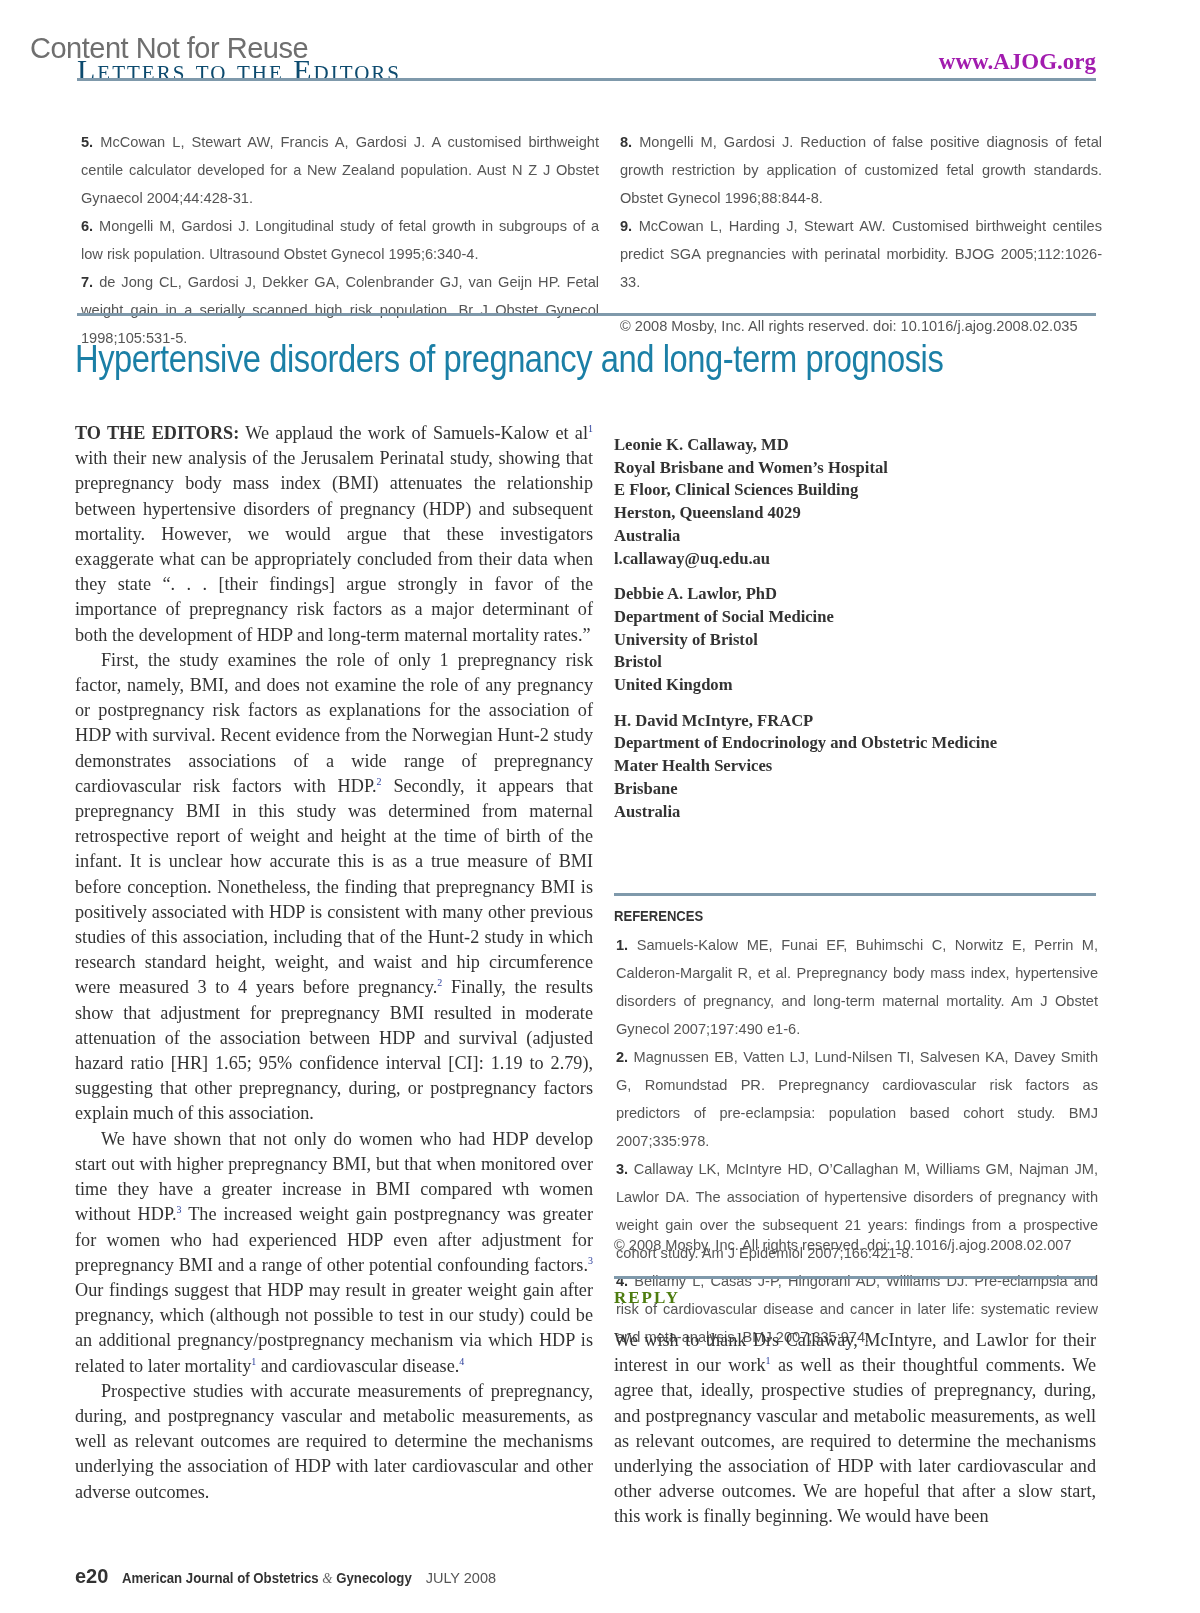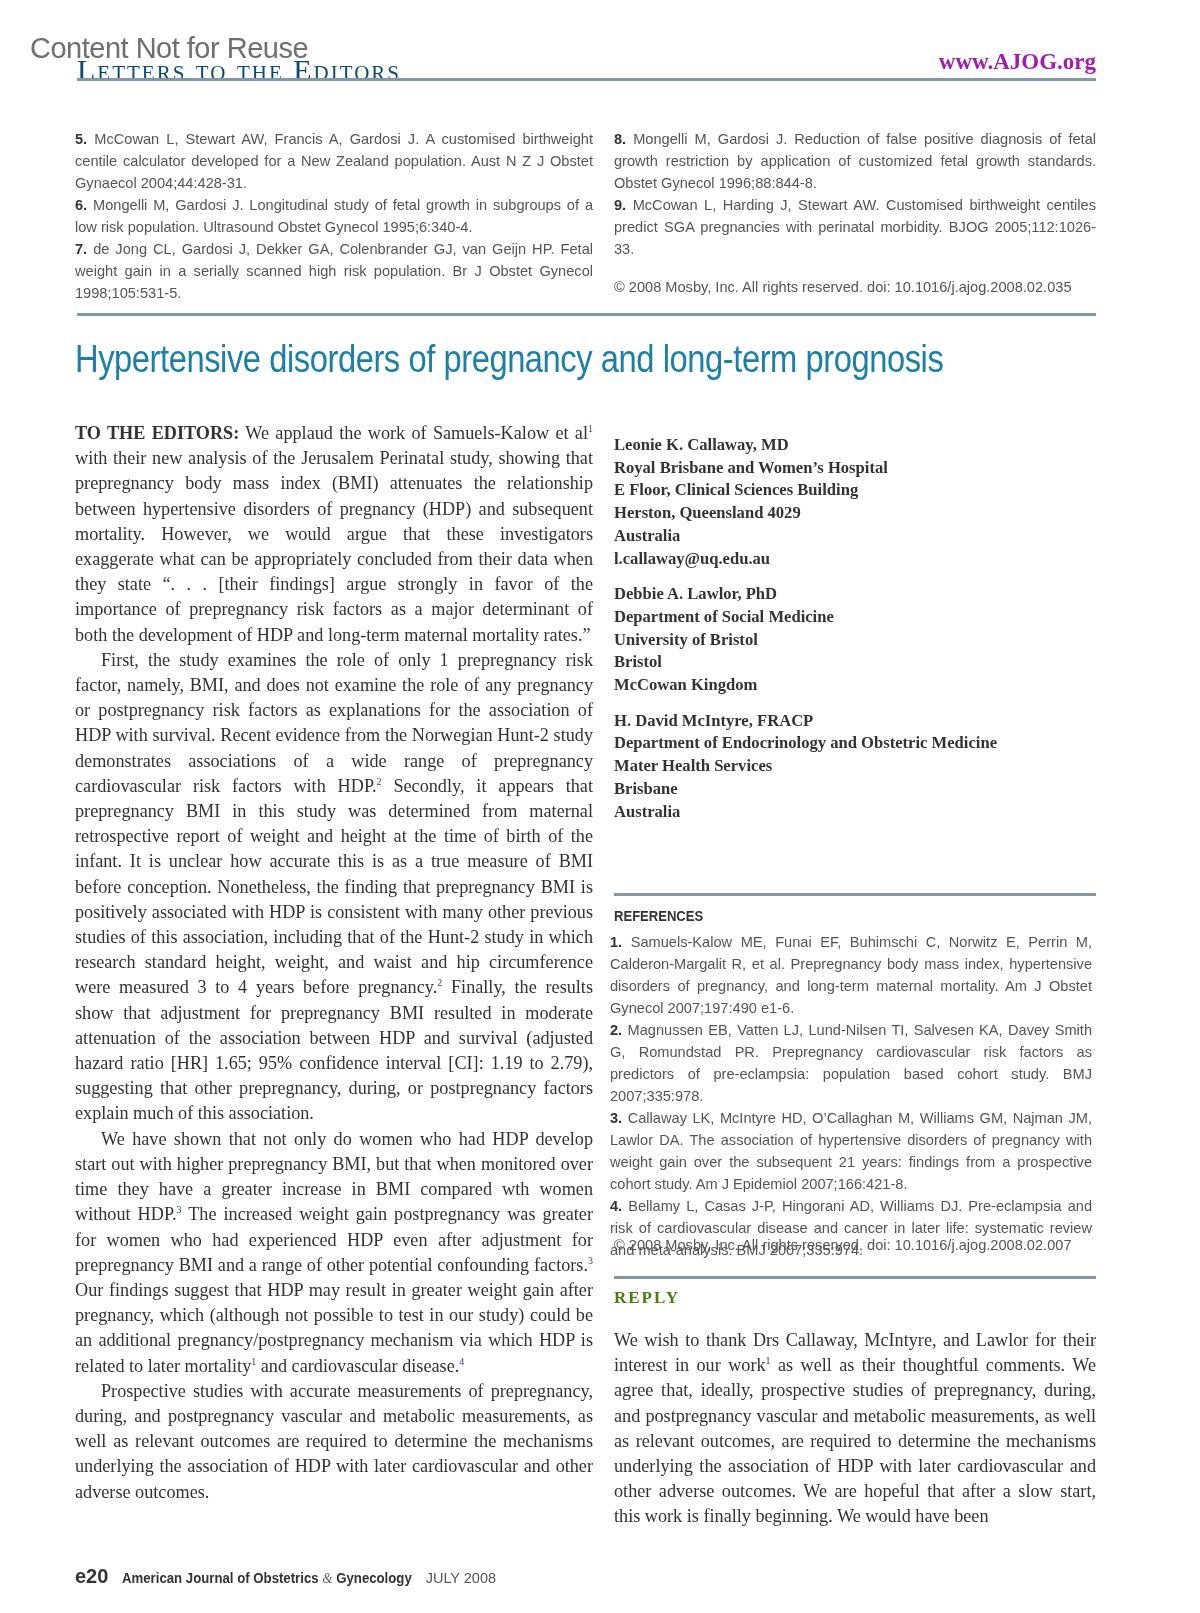--- a/index.html
+++ b/index.html
@@ -7,21 +7,21 @@
 
   #watermark { position: absolute; left: 30px; top: 32px; font-family: "Liberation Sans", sans-serif; font-size: 29px; color: #6f6f6f; letter-spacing: -0.5px; z-index: 5; }
   #running-head { position: absolute; left: 77px; top: 53px; font-family: "Liberation Serif", serif; font-size: 30px; color: #0c4a6e; letter-spacing: 2px; font-variant: small-caps; }
   #site-url { position: absolute; right: 104px; top: 49px; font-family: "Liberation Serif", serif; font-size: 23px; color: #a21caf; font-weight: bold; }
   .rule { position: absolute; height: 3px; background: #7f99ab; }
   #rule-top { left: 77px; top: 78px; width: 1019px; }
   #rule-title { left: 77px; top: 313px; width: 1019px; }
   #rule-refs { left: 614px; top: 893px; width: 482px; }
   #rule-reply { left: 614px; top: 1276px; width: 482px; }
 
-  .refs-small { font-family: "Liberation Sans", sans-serif; font-size: 14.6px; line-height: 22px; color: #555; text-align: justify; }
+  .refs-small { font-family: "Liberation Sans", sans-serif; font-size: 14.6px; line-height: 28px; color: #555; text-align: justify; margin-left: 6px; }
   .refs-small b { color: #333; }
   #top-refs-left { position: absolute; left: 75px; top: 128px; width: 518px; }
   #top-refs-right { position: absolute; left: 614px; top: 128px; width: 482px; }
   .copyright { font-family: "Liberation Sans", sans-serif; font-size: 14.6px; color: #555; margin-top: 16px; }
 
   #article-title { position: absolute; left: 75px; top: 338px; font-family: "Liberation Sans", sans-serif; font-size: 38px; color: #1b7fa6; transform: scaleX(0.86); transform-origin: left top; white-space: nowrap; letter-spacing: -0.5px; }
 
   .body-text { font-family: "Liberation Serif", serif; font-size: 18.2px; line-height: 25.2px; color: #333; text-align: justify; }
   .body-text p { margin: 0; text-indent: 26px; }
   .body-text p.first { text-indent: 0; }
@@ -83,21 +83,21 @@
     <div>E Floor, Clinical Sciences Building</div>
     <div>Herston, Queensland 4029</div>
     <div>Australia</div>
     <div>l.callaway@uq.edu.au</div>
   </div>
   <div class="sig">
     <div>Debbie A. Lawlor, PhD</div>
     <div>Department of Social Medicine</div>
     <div>University of Bristol</div>
     <div>Bristol</div>
-    <div>McCowan Kingdom</div>
+    <div>United Kingdom</div>
   </div>
   <div class="sig">
     <div>H. David McIntyre, FRACP</div>
     <div>Department of Endocrinology and Obstetric Medicine</div>
     <div>Mater Health Services</div>
     <div>Brisbane</div>
     <div>Australia</div>
   </div>
 </div>
 

